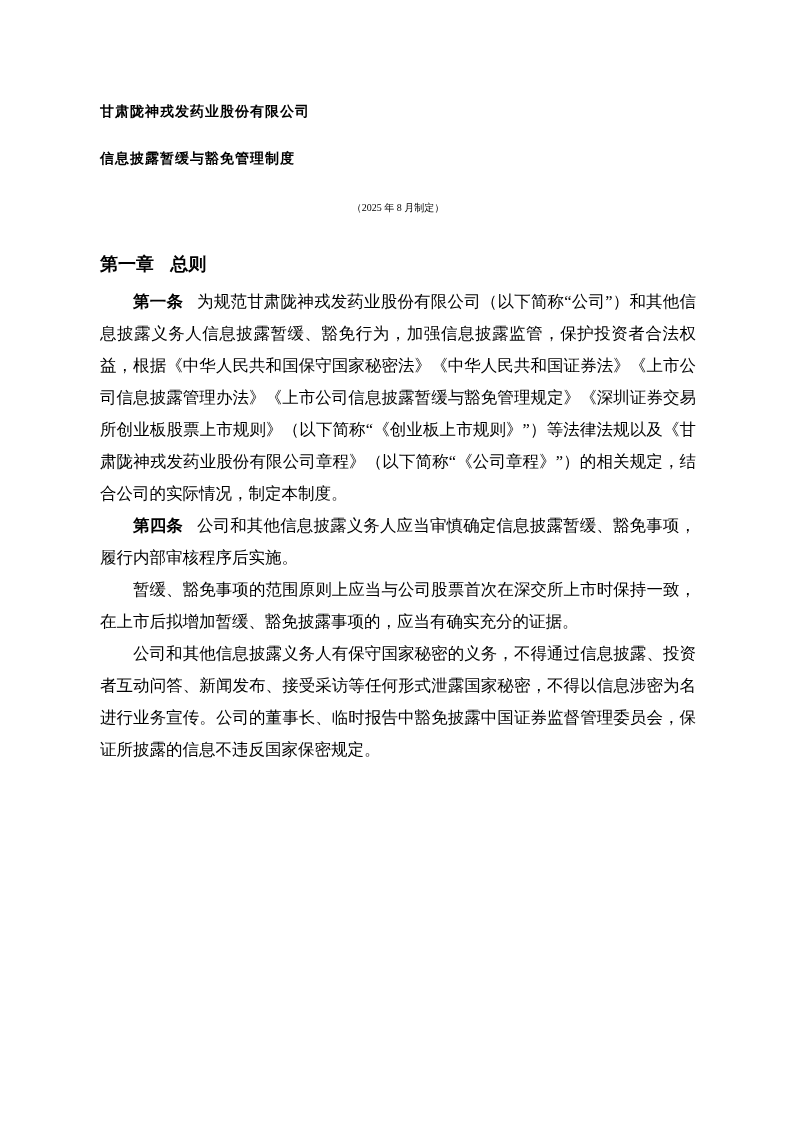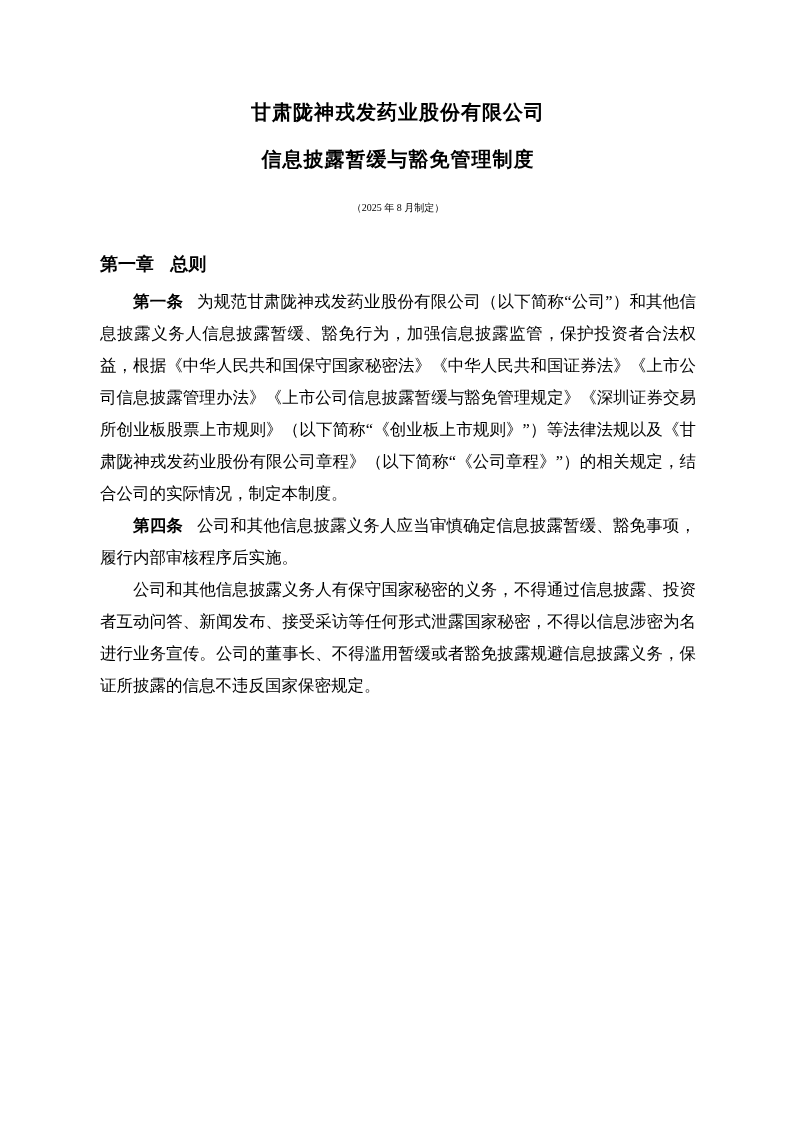--- a/index.html
+++ b/index.html
@@ -14,23 +14,22 @@
     margin: 0 auto;
     background: #ffffff;
     color: #000000;
     box-sizing: border-box;
     padding: 99px 97px 40px 100px;
     font-family: "Liberation Serif", "DejaVu Serif", serif;
     overflow: hidden;
   }
   .title {
     margin: 0;
-    text-align: center;
     font-weight: bold;
-    font-size: 20px;
+    font-size: 14px;
     line-height: 26px;
     letter-spacing: 1px;
   }
   .title-company { margin-bottom: 21px; }
   .title-policy  { margin-bottom: 27px; }
   .date-note {
     font-size: 10px;
     line-height: 18px;
     text-align: center;
     margin-bottom: 37px;
@@ -63,15 +62,16 @@
 <div class="page">
   <h1 class="title title-company">甘肃陇神戎发药业股份有限公司</h1>
   <h1 class="title title-policy">信息披露暂缓与豁免管理制度</h1>
   <div class="date-note">（2025 年 8 月制定）</div>
   <div class="chapter">
     <span class="chapter-num">第一章</span><span>总则</span>
   </div>
   <div class="doc-body">
       <p class="para"><b class="para-lead">第一条</b><span>为规范甘肃陇神戎发药业股份有限公司（以下简称“公司”）和其他信息披露义务人信息披露暂缓、豁免行为，加强信息披露监管，保护投资者合法权益，根据《中华人民共和国保守国家秘密法》《中华人民共和国证券法》《上市公司信息披露管理办法》《上市公司信息披露暂缓与豁免管理规定》《深圳证券交易所创业板股票上市规则》（以下简称“《创业板上市规则》”）等法律法规以及《甘肃陇神戎发药业股份有限公司章程》（以下简称“《公司章程》”）的相关规定，结合公司的实际情况，制定本制度。</span></p>
       <p class="para"><b class="para-lead">第四条</b><span>公司和其他信息披露义务人应当审慎确定信息披露暂缓、豁免事项，履行内部审核程序后实施。</span></p>
-      <p class="para"><span>公司和其他信息披露义务人有保守国家秘密的义务，不得通过信息披露、投资者互动问答、新闻发布、接受采访等任何形式泄露国家秘密，不得以信息涉密为名进行业务宣传。公司的董事长、不得滥用暂缓或者豁免披露规避信息披露义务，保证所披露的信息不违反国家保密规定。</span></p>
+      <p class="para"><span>暂缓、豁免事项的范围原则上应当与公司股票首次在深交所上市时保持一致，在上市后拟增加暂缓、豁免披露事项的，应当有确实充分的证据。</span></p>
+      <p class="para"><span>公司和其他信息披露义务人有保守国家秘密的义务，不得通过信息披露、投资者互动问答、新闻发布、接受采访等任何形式泄露国家秘密，不得以信息涉密为名进行业务宣传。公司的董事长、临时报告中豁免披露中国证券监督管理委员会，保证所披露的信息不违反国家保密规定。</span></p>
     </div>
 </div>
 
 </body></html>

